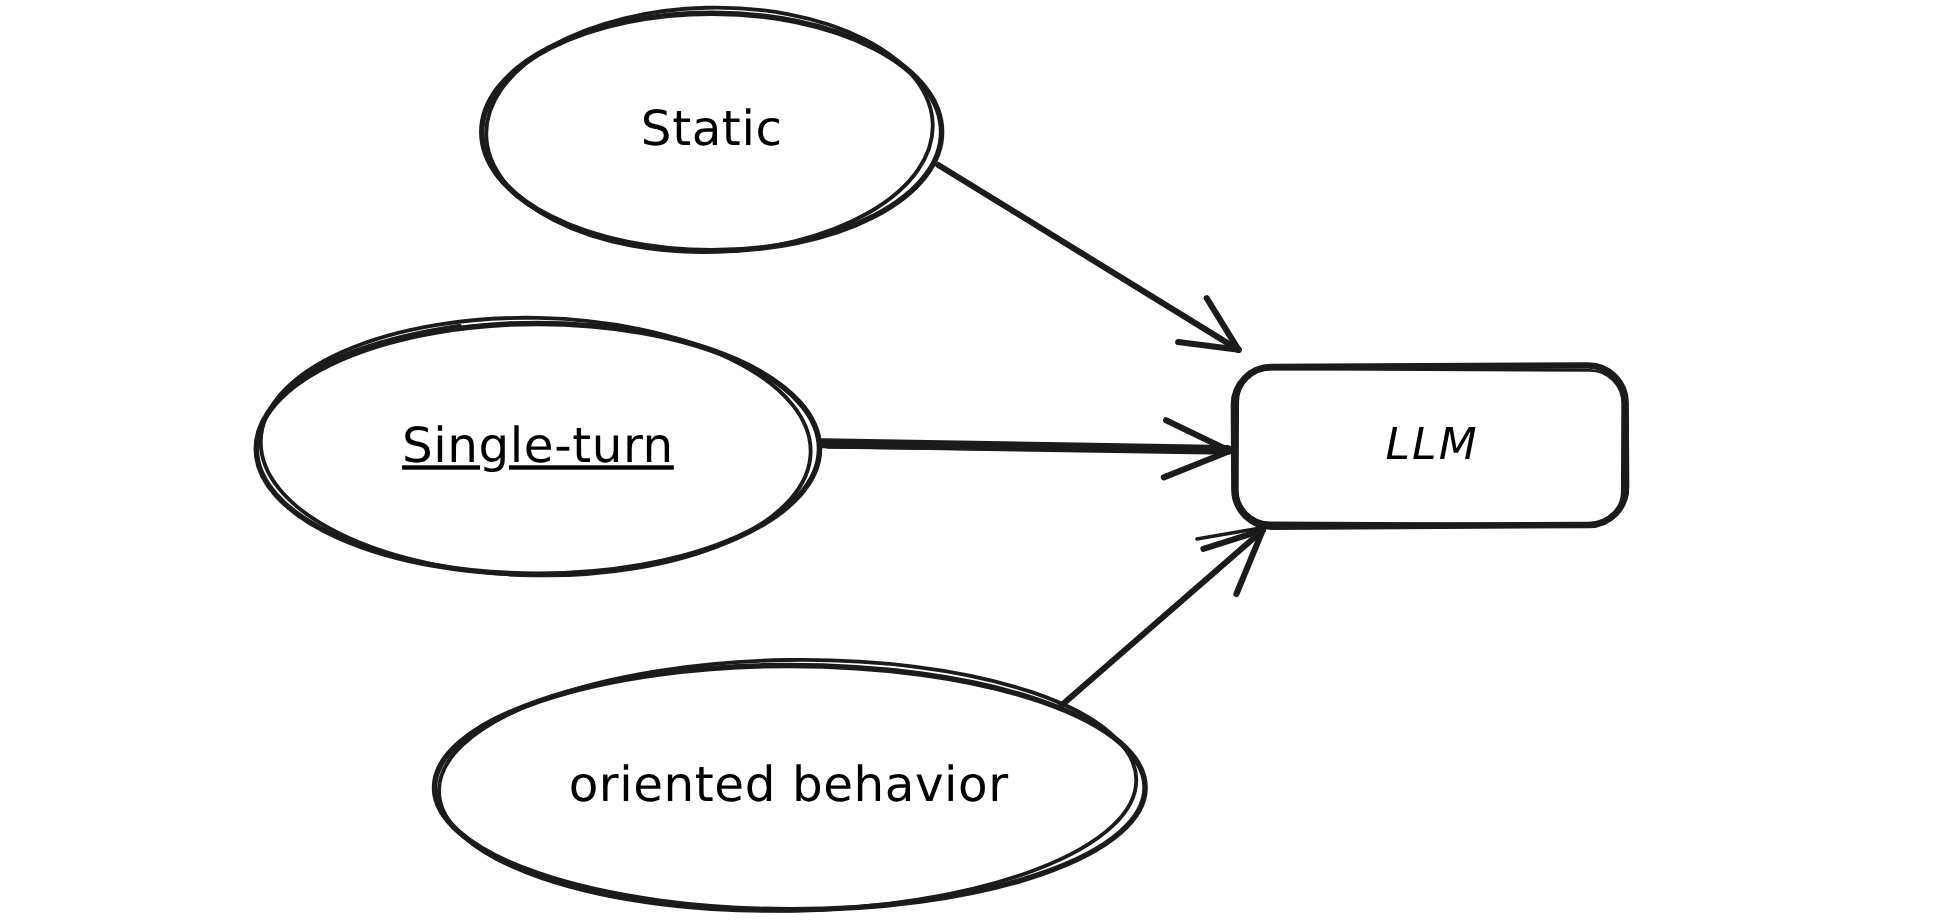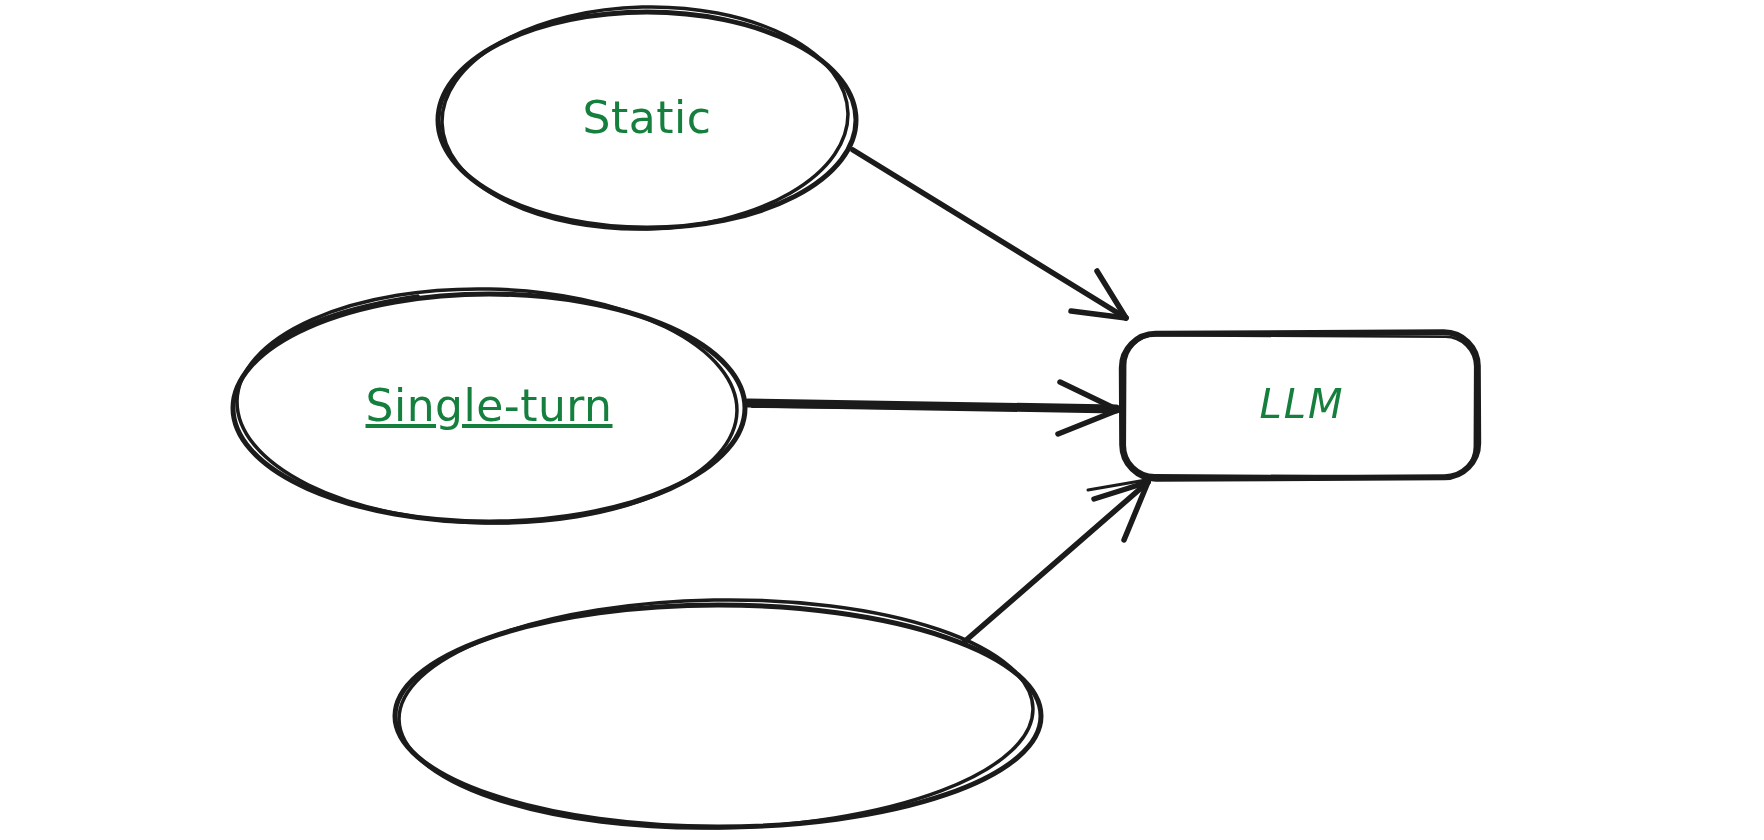--- a/index.html
+++ b/index.html
@@ -17,21 +17,21 @@
   }
   .canvas svg {
     position: absolute;
     left: 0;
     top: 0;
   }
   .node-label {
     position: absolute;
     transform: translate(-50%, -50%);
     text-align: center;
-    color: #15803d;
+    color: #000000;
     font-size: 44px;
     line-height: 58px;
     white-space: nowrap;
     letter-spacing: 0.5px;
   }
   .node-label .line {
     display: block;
   }
   .llm-label {
     font-size: 40px;
@@ -96,19 +96,20 @@
 
   <div class="node-label" style="left:647px; top:118px;">
     <span class="line">Static</span>
   </div>
 
   <div class="node-label" style="left:489px; top:406px;text-decoration:underline;">
     <span class="line">Single-turn</span>
   </div>
 
   <div class="node-label" style="left:717px; top:714px;">
+    <span class="line">oriented behavior</span>
   </div>
 
   <div class="node-label llm-label" style="left:1302px; top:404px;">
     <span class="line">LLM</span>
   </div>
 
 </div>
 
 </body></html>

